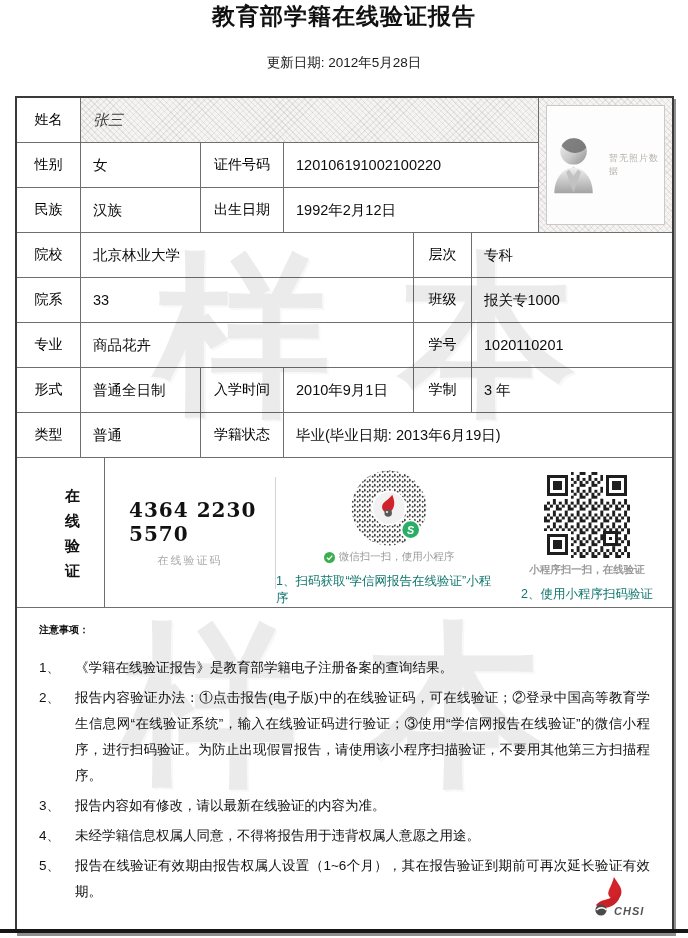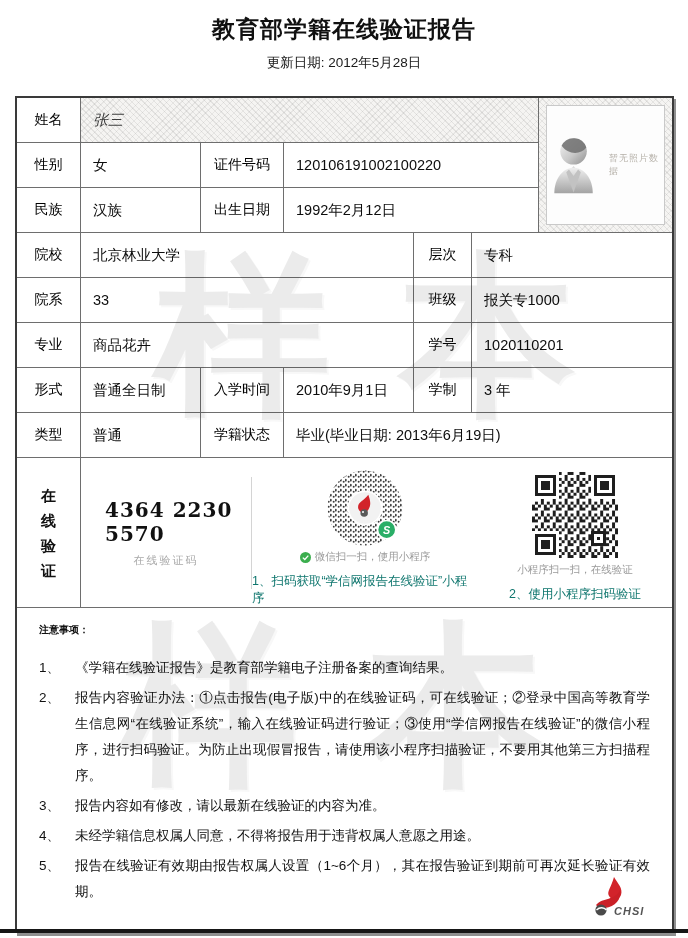--- a/index.html
+++ b/index.html
@@ -1,20 +1,20 @@
 <!DOCTYPE html>
 <html><head>
 <meta charset="utf-8">
 <style>
   * { margin:0; padding:0; box-sizing:border-box; }
   html,body { width:688px; height:938px; background:#ffffff; overflow:hidden;
     font-family:"Liberation Sans", sans-serif; color:#111; }
   .page { position:relative; width:688px; height:938px; background:#fff; }
 
-  .title { position:absolute; top:14px; left:0; width:100%; text-align:center;
+  .title { position:absolute; top:1px; left:0; width:100%; text-align:center;
     font-size:23px; font-weight:700; letter-spacing:1px; }
   .update-date { position:absolute; top:54px; left:0; width:100%; text-align:center;
     font-size:13.5px; color:#1a1a1a; }
 
   .doc { position:absolute; left:15px; top:96px; width:659px; height:837px;
     background:#fff; border:2.5px solid #3a3a3a; box-shadow:2px 3px 0 0 #8f8f8f; }
 
   
   .grid { display:grid; grid-template-columns:64px 120px 83px 130px 58px 67px 1fr;
     grid-auto-rows:45px; width:100%; }
@@ -28,35 +28,35 @@
       repeating-linear-gradient(45deg, rgba(60,60,60,.10) 0 1px, transparent 1px 4px),
       repeating-linear-gradient(-45deg, rgba(60,60,60,.08) 0 1px, transparent 1px 5px); }
   .name-val { font-family:"Liberation Serif", serif; font-style:italic; font-size:15px; color:#3c3c3c; }
 
   .photo-cell { grid-column:7; grid-row:1 / span 3; padding:7px; border-bottom:1px solid #6e6e6e; }
   .photo-inner { background:#fdfdfd; border:1px solid #c9c9c9; width:100%; height:100%;
     display:flex; flex-direction:row; align-items:center; justify-content:center; gap:9px; }
   .photo-caption { font-size:9px; color:#b5b0a8; letter-spacing:1px; }
 
   
-  .verify { display:flex; height:150px; border-bottom:1px solid #6e6e6e; position:relative; }
+  .verify { display:flex; height:150px; border-bottom:1px solid #6e6e6e; position:relative;padding-left:24px; }
   .v-label { width:64px; border-right:1px solid #6e6e6e; display:flex; align-items:center; justify-content:center; }
   .v-label-text { width:17px; font-size:15px; font-weight:700; line-height:25px;
     text-align:center; word-break:break-all; }
   .v-code { width:170px; display:flex; flex-direction:column; align-items:center; justify-content:center; }
   .v-code-num { font-family:"DejaVu Serif","Liberation Serif",serif; font-weight:700;
     font-size:20px; letter-spacing:1px; color:#111;margin-left:24px; }
   .v-code-cap { font-size:11px; color:#a9a9a9; margin-top:7px; letter-spacing:2px; }
   .v-divider { width:1px; height:112px; background:#d4d4d4; align-self:center; }
   .v-wechat { width:226px; display:flex; flex-direction:column; align-items:center; padding-top:10px; }
   .v-qr { flex:1; display:flex; flex-direction:column; align-items:center; padding-top:14px; }
   .cap-row { display:flex; align-items:center; gap:4px; margin-top:2px; }
   .cap-gray { font-size:10.5px; color:#9a9a9a; }
   .step { font-size:12.5px; color:#0f766e; margin-top:9px; }
-  .v-qr .cap-row { margin-top:5px; }
+  .v-qr .cap-row { margin-top:5px;font-weight:bold; }
 
   
   .notes { padding:15px 22px 0 22px; position:relative; height:320px; }
   .notes-heading { font-size:10px; font-weight:700; margin-bottom:18px; }
   .note-li { display:flex; margin-bottom:4px; }
   .note-num { width:36px; flex:none; font-size:13.5px; line-height:26px; color:#111; }
   .note-text { flex:1; font-size:13.5px; line-height:26px; text-align:justify; color:#111; }
   .chsi { position:absolute; right:16px; bottom:10px; display:flex; align-items:flex-start;font-style:italic; }
 
   

